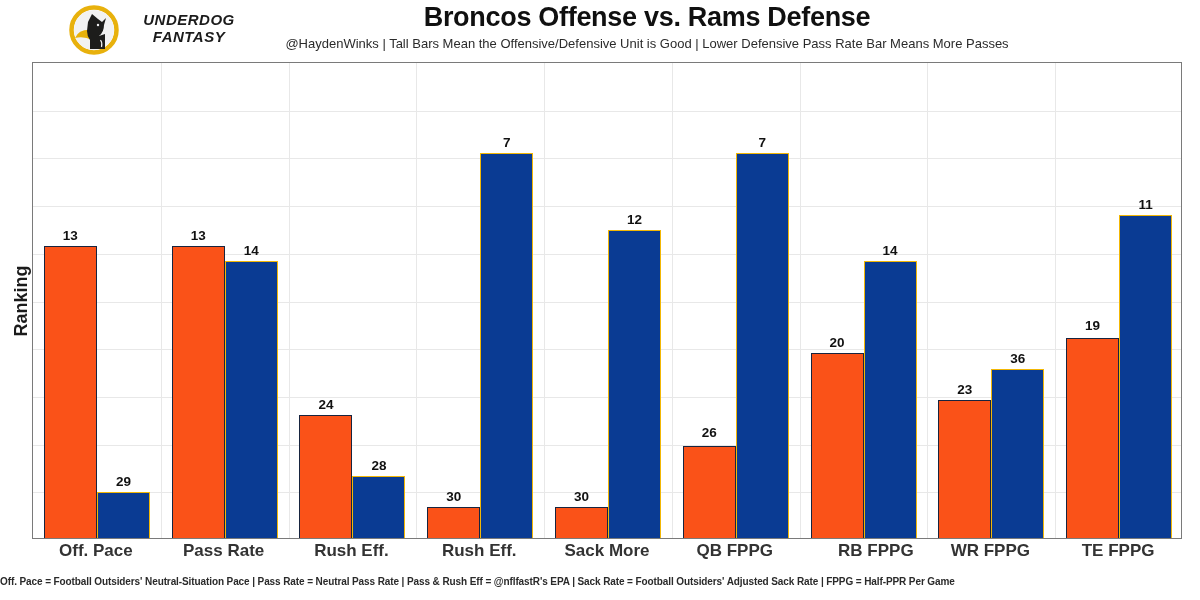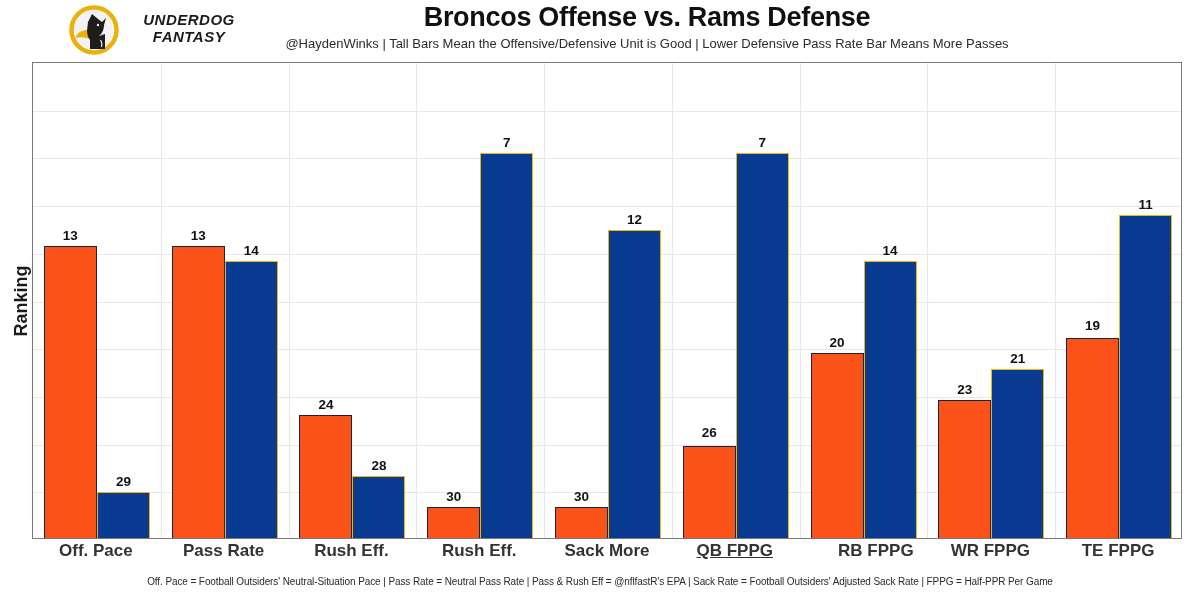--- a/index.html
+++ b/index.html
@@ -55,22 +55,22 @@
     font-size:13.5px; font-weight:700; color:#111; white-space:nowrap;
   }
 
   .xticks { position:absolute; left:32px; top:541px; width:1150px; height:28px; }
   .xtick {
     position:absolute; top:0; text-align:center;
     font-size:17px; font-weight:700; color:#333;
   }
 
   .footnote {
-    position:absolute; left:0; top:576px; width:1200px; text-align:center;
-    font-size:10px; color:#2a2a2a; letter-spacing:-0.1px;
+    position:absolute; left:0; top:576px; width:1200px; 
+    font-size:10px; color:#2a2a2a; letter-spacing:-0.1px;font-weight:bold;
   }
 </style>
 </head>
 <body>
 
 <div id="root">
 
   <div class="header">
 
     <div class="logo-wrap">
@@ -138,35 +138,35 @@
         <div class="bar-val" style="left: 676.264px; bottom: 98px;">26</div>
         <div class="bar bar-def" title="QB FPPG — Rams Defense: 7" style="left: 702.778px; width: 53.0278px; height: 384.677px; background: rgb(10, 59, 147); border-color: rgb(242, 183, 5); z-index: 1;"></div>
         <div class="bar-val" style="left: 729.292px; bottom: 387.677px;">7</div>
         <div class="bar bar-off" title="RB FPPG — Broncos Offense: 20" style="left: 777.528px; width: 53.0278px; height: 184.645px; background: rgb(250, 82, 24); border-color: rgb(23, 36, 63); z-index: 2;"></div>
         <div class="bar-val" style="left: 804.042px; bottom: 187.645px;">20</div>
         <div class="bar bar-def" title="RB FPPG — Rams Defense: 14" style="left: 830.556px; width: 53.0278px; height: 276.968px; background: rgb(10, 59, 147); border-color: rgb(242, 183, 5); z-index: 1;"></div>
         <div class="bar-val" style="left: 857.069px; bottom: 279.968px;">14</div>
         <div class="bar bar-off" title="WR FPPG — Broncos Offense: 23" style="left: 905.306px; width: 53.0278px; height: 138.484px; background: rgb(250, 82, 24); border-color: rgb(23, 36, 63); z-index: 2;"></div>
         <div class="bar-val" style="left: 931.819px; bottom: 141.484px;">23</div>
         <div class="bar bar-def" title="WR FPPG — Rams Defense: 21" style="left: 958.333px; width: 53.0278px; height: 169.258px; background: rgb(10, 59, 147); border-color: rgb(242, 183, 5); z-index: 1;"></div>
-        <div class="bar-val" style="left: 984.847px; bottom: 172.258px;">21</div>
+        <div class="bar-val" style="left: 984.847px; bottom: 172.258px;">36</div>
         <div class="bar bar-off" title="TE FPPG — Broncos Offense: 19" style="left: 1033.08px; width: 53.0278px; height: 200.032px; background: rgb(250, 82, 24); border-color: rgb(23, 36, 63); z-index: 2;"></div>
         <div class="bar-val" style="left: 1059.6px; bottom: 205px;">19</div>
         <div class="bar bar-def" title="TE FPPG — Rams Defense: 11" style="left: 1086.11px; width: 53.0278px; height: 323.129px; background: rgb(10, 59, 147); border-color: rgb(242, 183, 5); z-index: 1;"></div>
         <div class="bar-val" style="left: 1112.62px; bottom: 326.129px;">11</div>
       </div>
     <div class="ylabel">Ranking</div>
   </div>
 
   <div class="xticks" id="xticks">
       <div class="xtick" style="left: 0px; width: 127.778px;">Off. Pace</div>
       <div class="xtick" style="left: 127.778px; width: 127.778px;">Pass Rate</div>
       <div class="xtick" style="left: 255.556px; width: 127.778px;">Rush Eff.</div>
       <div class="xtick" style="left: 383.333px; width: 127.778px;">Rush Eff.</div>
       <div class="xtick" style="left: 511.111px; width: 127.778px;">Sack More</div>
-      <div class="xtick" style="left: 638.889px; width: 127.778px; text-decoration: underline;">QB FPPG</div>
+      <div class="xtick" style="left: 638.889px; width: 127.778px;">QB FPPG</div>
       <div class="xtick" style="left: 780px; width: 127.778px;">RB FPPG</div>
       <div class="xtick" style="left: 894.444px; width: 127.778px;">WR FPPG</div>
       <div class="xtick" style="left: 1022.22px; width: 127.778px;">TE FPPG</div>
     </div>
 
   <div class="footnote">Off. Pace = Football Outsiders' Neutral-Situation Pace | Pass Rate = Neutral Pass Rate | Pass &amp; Rush Eff = @nflfastR's EPA | Sack Rate = Football Outsiders' Adjusted Sack Rate | FPPG = Half-PPR Per Game</div>
 </div>
 
 </body></html>

